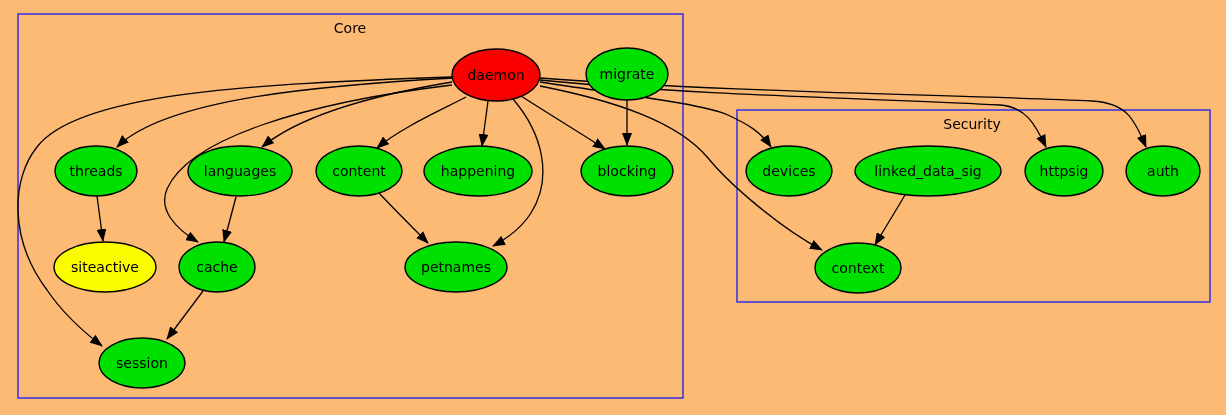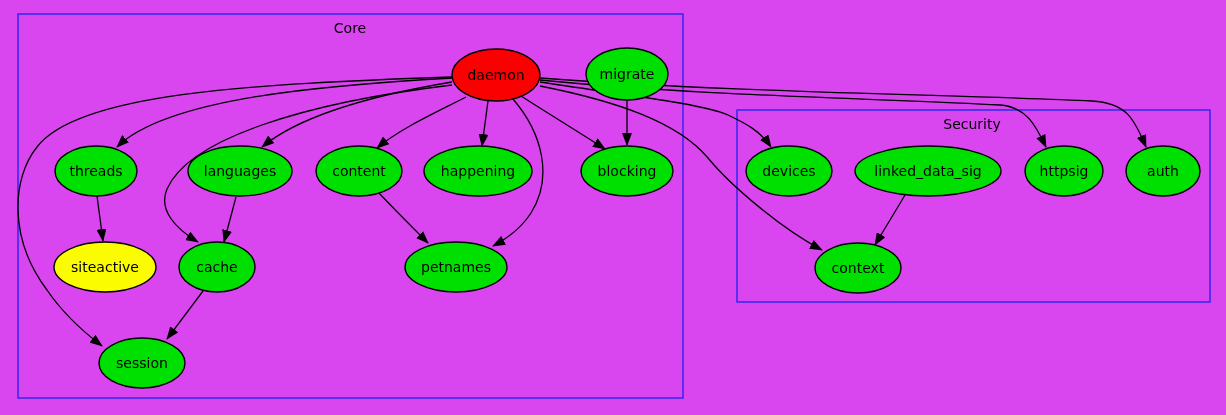--- a/index.html
+++ b/index.html
@@ -5,21 +5,21 @@
   html, body {
     margin: 0;
     padding: 0;
     background: #ffffff;
     font-family: "DejaVu Sans", sans-serif;
   }
   #canvas {
     position: relative;
     width: 1226px;
     height: 415px;
-    background: #d946ef;
+    background: #fdba74;
     overflow: hidden;
   }
   svg { display: block; }
   .cluster-rect { fill: none; stroke-width: 1.4px; }
   .cluster-label { font-size: 14px; fill: #000000; text-anchor: middle; }
   .node-ellipse { stroke: #000000; stroke-width: 1.4px; }
   .node-label { font-size: 14px; fill: #000000; text-anchor: middle; }
   .edge-path { fill: none; stroke-width: 1.3px; }
 </style>
 </head>

